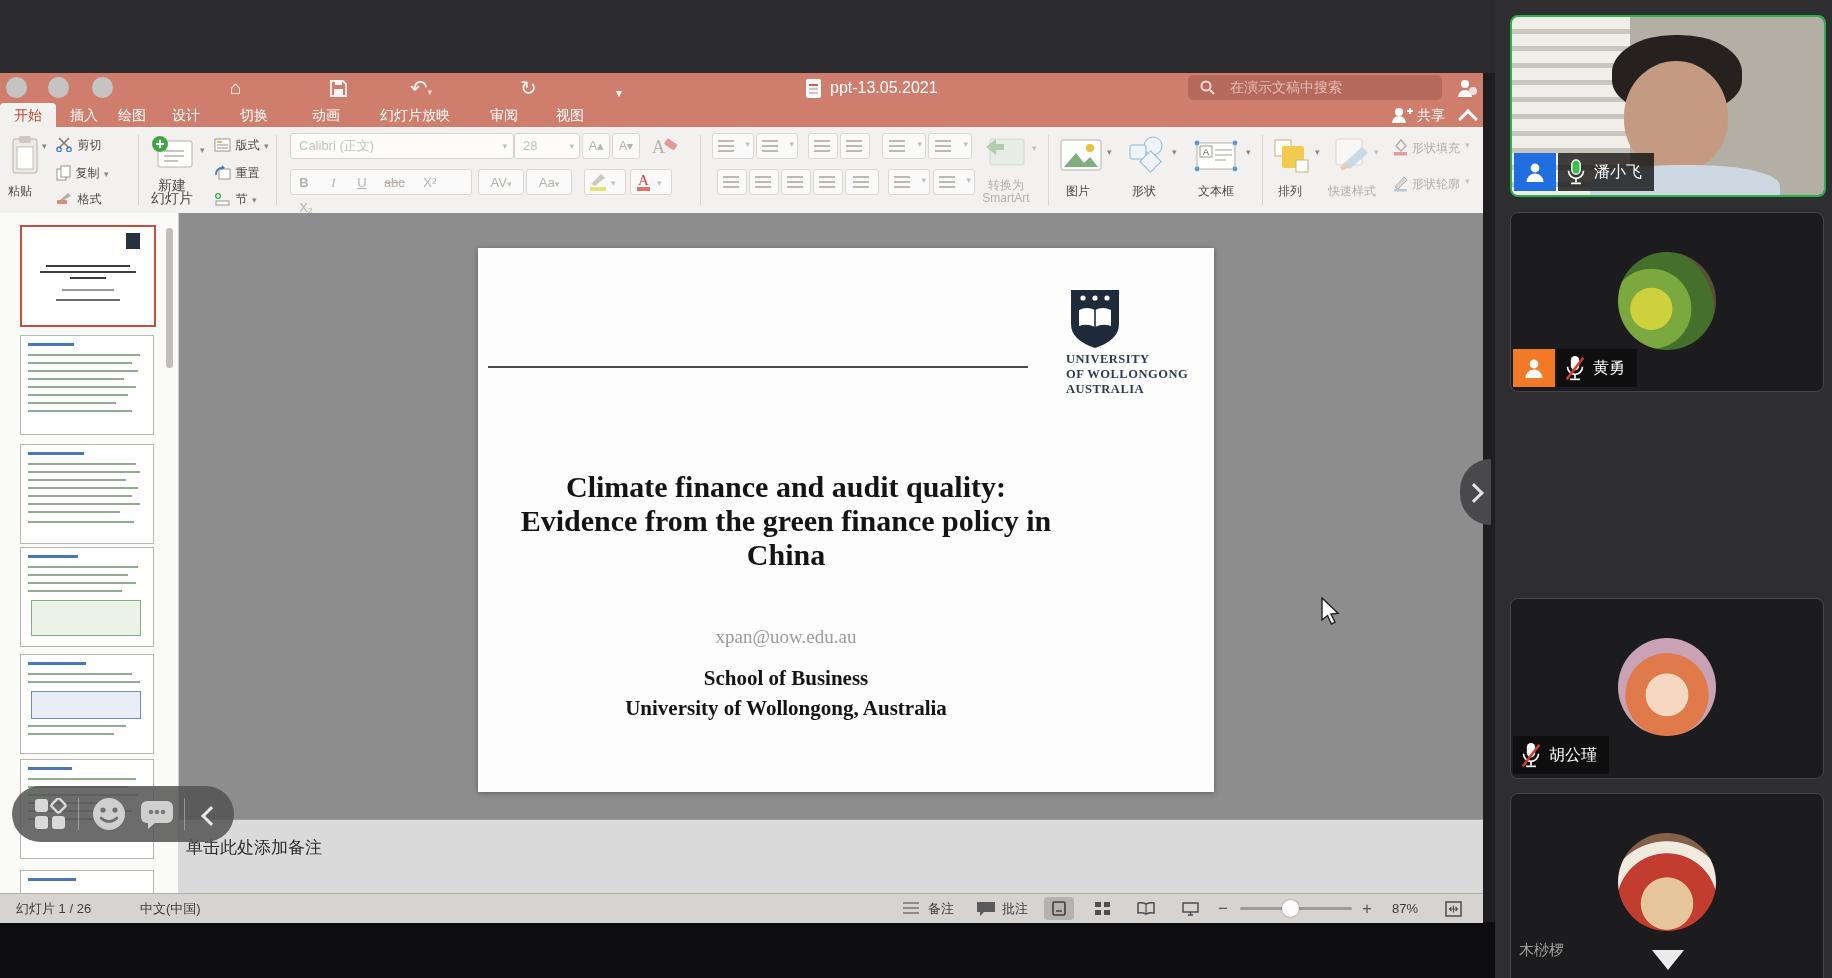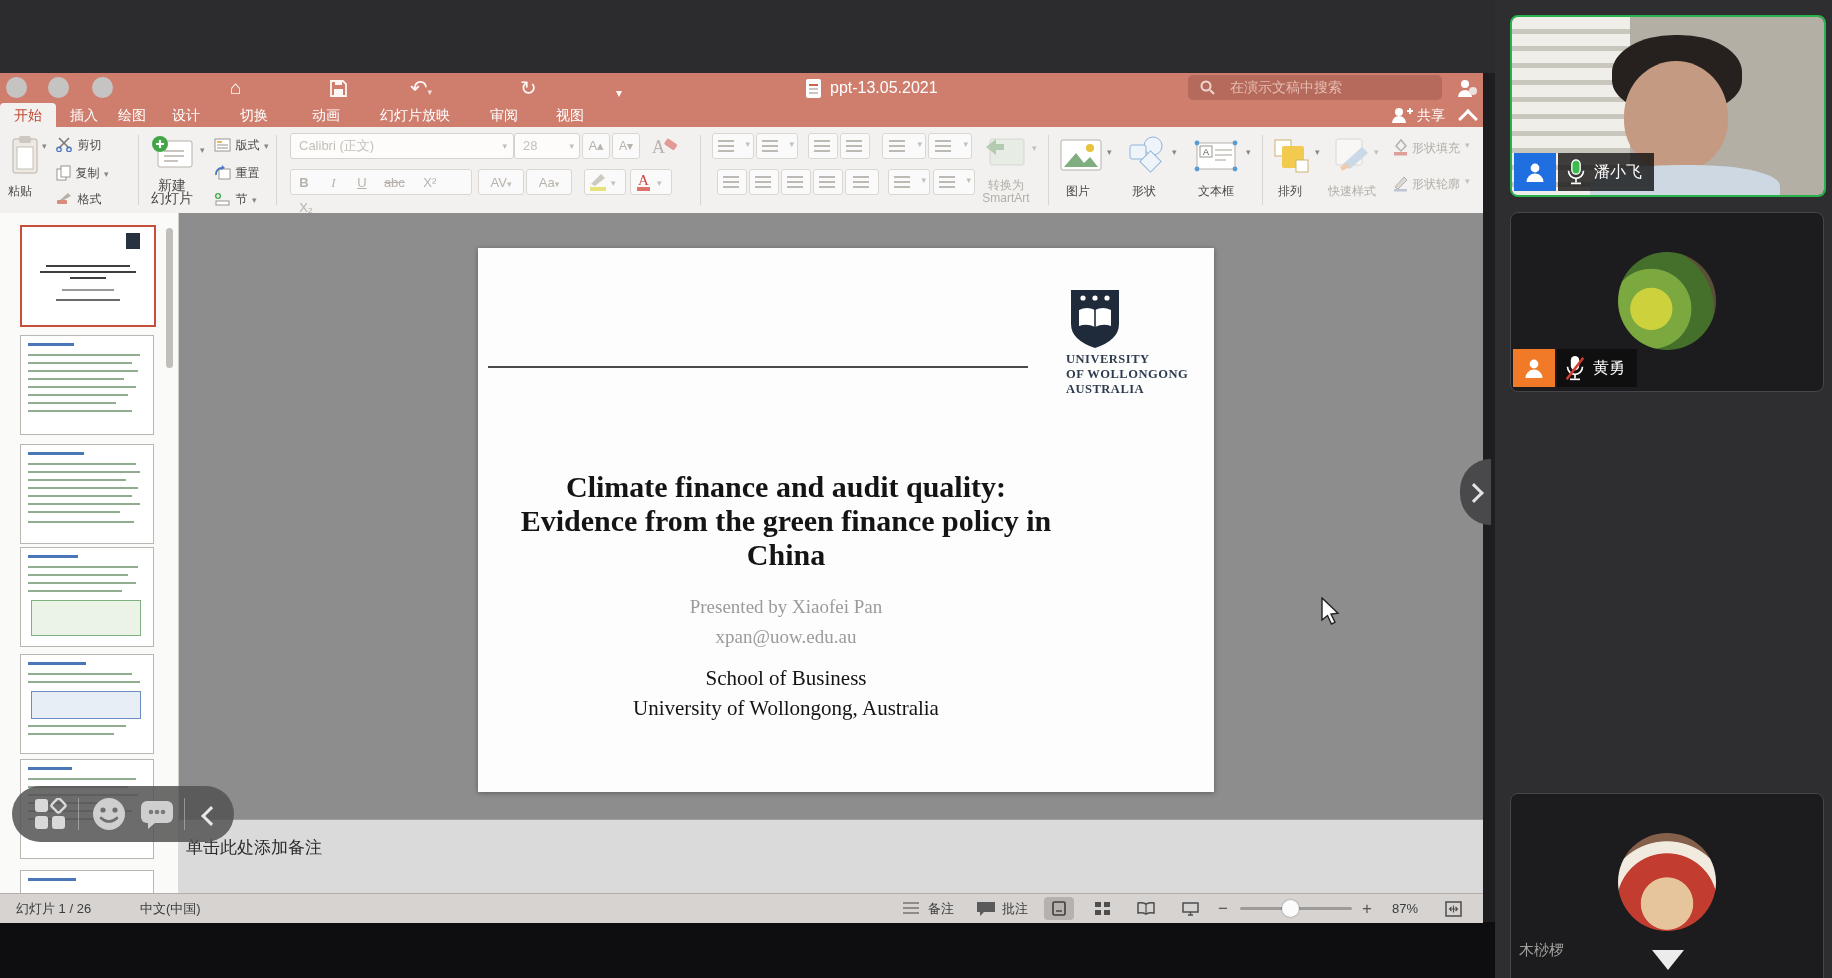--- a/index.html
+++ b/index.html
@@ -51,21 +51,21 @@
   .slide{position:absolute;left:300px;top:35px;width:736px;height:544px;background:#fdfdfd;box-shadow:0 1px 5px rgba(0,0,0,0.35);}
   .slide-line{position:absolute;left:10px;top:118px;width:540px;height:2px;background:#4a4a4a;}
   .logo-shield{position:absolute;left:591px;top:40px;}
   .logo-text{position:absolute;left:588px;top:104px;font-family:"Liberation Serif","DejaVu Serif",serif;
              font-weight:bold;font-size:12.5px;line-height:15px;color:#2e3b4e;letter-spacing:0.5px;}
   .s-title{position:absolute;left:0;top:222px;width:616px;text-align:center;
            font-family:"Liberation Serif","DejaVu Serif",serif;font-weight:600;font-size:30px;line-height:34px;color:#141414;}
   .s-gray{position:absolute;left:0;width:616px;text-align:center;
           font-family:"Liberation Serif","DejaVu Serif",serif;font-size:19px;color:#9b9b9b;}
   .s-dark{position:absolute;left:0;width:616px;text-align:center;
-          font-family:"Liberation Serif","DejaVu Serif",serif;font-weight:400;font-size:21px;color:#141414;}
+          font-family:"Liberation Serif","DejaVu Serif",serif;font-weight:700;font-size:21px;color:#141414;}
   .notes{position:absolute;left:0;right:0;top:606px;bottom:0;background:#dadada;border-top:1px solid #9e9e9e;}
   .notes-ph{position:absolute;left:8px;top:16px;font-family:"Liberation Serif","DejaVu Serif",serif;font-size:17px;color:#2a2a2a;}
   
   .statusbar{position:absolute;left:0;top:820px;width:100%;height:29px;background:#d6d3d0;border-top:1px solid #b3b0ac;
              font-size:13px;color:#3c3c3c;}
   .sb-item{position:absolute;top:0;height:29px;line-height:29px;}
   .viewbtn{position:absolute;top:3px;width:30px;height:23px;border-radius:4px;}
   .viewbtn.on{background:#b5b2ae;}
   .zoomtrack{position:absolute;top:13px;left:1240px;width:112px;height:3px;background:#9d9a97;border-radius:2px;}
   .zoomthumb{position:absolute;top:6px;left:1282px;width:17px;height:17px;border-radius:50%;background:#fbfbfb;box-shadow:0 0 2px rgba(0,0,0,.4);}
@@ -474,21 +474,20 @@
         <div class="logo-text">
           <div>UNIVERSITY</div>
           <div>OF WOLLONGONG</div>
           <div>AUSTRALIA</div>
         </div>
         <div class="s-title">
           <div>Climate finance and audit quality:</div>
           <div>Evidence from the green finance policy in</div>
           <div>China</div>
         </div>
-        <div class="s-gray" style="top:348px;">Presented by Xiaofei Pan</div>
         <div class="s-gray" style="top:378px;">xpan@uow.edu.au</div>
         <div class="s-dark" style="top:418px;">School of Business</div>
         <div class="s-dark" style="top:448px;">University of Wollongong, Australia</div>
       </div>
       <div class="notes">
         <div class="notes-ph">单击此处添加备注</div>
       </div>
     </div>
   </div>
 
@@ -620,20 +619,33 @@
           <path d="M3 14 a9 9 0 0 0 18 0" fill="none" stroke="#fff" stroke-width="2"></path>
           <line x1="12" y1="23" x2="12" y2="28" stroke="#fff" stroke-width="2"></line>
           <line x1="6" y1="29" x2="18" y2="29" stroke="#fff" stroke-width="2"></line>
           <line x1="2" y1="29" x2="22" y2="3" stroke="#d23b2e" stroke-width="3"></line>
         </svg>
       <span class="nm">黄勇</span>
     </div>
   </div>
 
 
+  <div class="tile" style="top:598px;height:179px;">
+    <div class="avatar" style="background:radial-gradient(circle at 50% 58%,#f6d8c2 0 28%,#e07a4a 29% 55%,#c9a2b6 56% 100%);"></div>
+    <div class="namebar">
+      <svg width="20" height="27" viewBox="0 0 24 32">
+          <rect x="7" y="1" width="10" height="17" rx="5" fill="#fff"></rect>
+          <path d="M3 14 a9 9 0 0 0 18 0" fill="none" stroke="#fff" stroke-width="2"></path>
+          <line x1="12" y1="23" x2="12" y2="28" stroke="#fff" stroke-width="2"></line>
+          <line x1="6" y1="29" x2="18" y2="29" stroke="#fff" stroke-width="2"></line>
+          <line x1="2" y1="29" x2="22" y2="3" stroke="#d23b2e" stroke-width="3"></line>
+        </svg>
+      <span class="nm">胡公瑾</span>
+    </div>
+  </div>
 
   <div class="tile" style="top:793px;height:185px;border-radius:8px 8px 0 0;">
     <div class="avatar" style="background:radial-gradient(circle at 50% 72%,#e6c49c 0 30%,#c23c30 31% 58%,#f0eadf 59% 72%,#84604a 73% 100%);"></div>
     <div class="p5-name" style="left:8px;top:147px;position:absolute;">木桫椤</div>
   </div>
 
   <div class="dn-arrow"></div>
 </div>
 
 </body></html>

